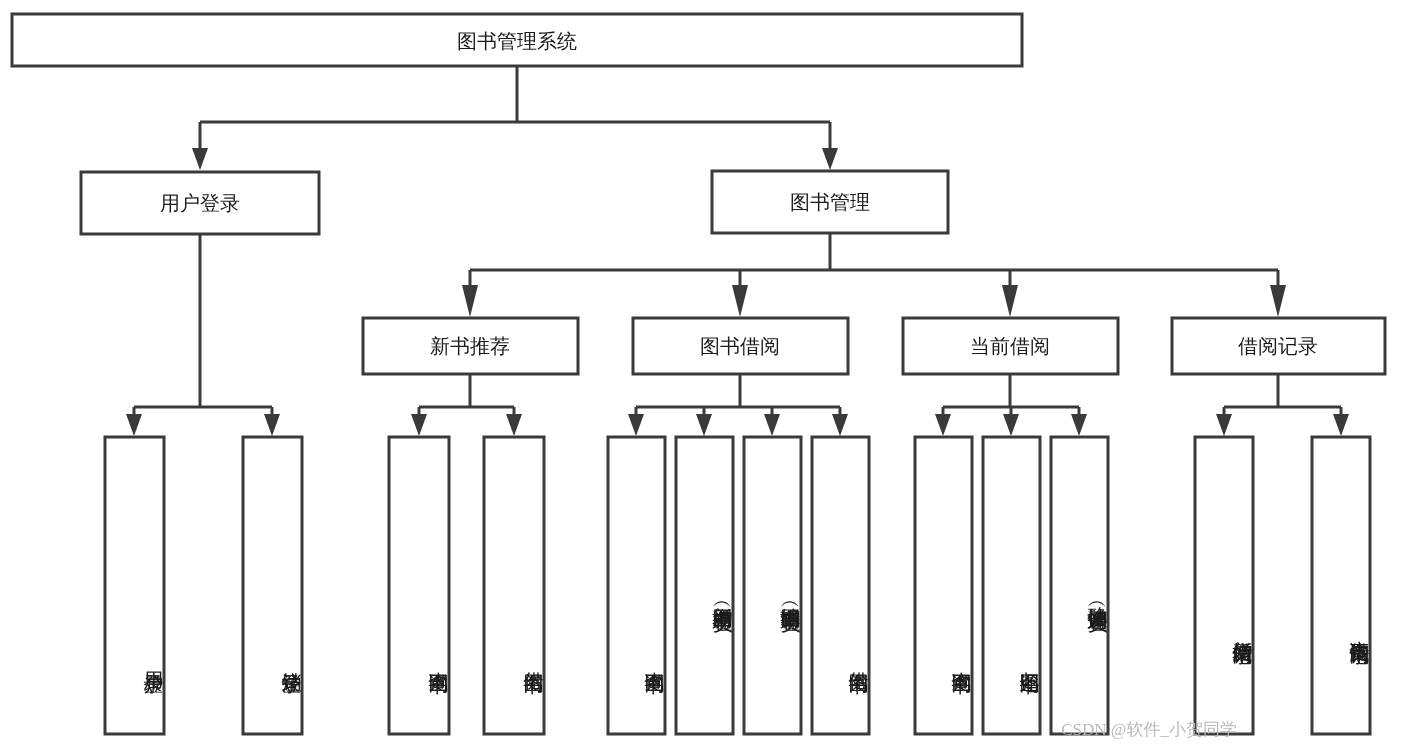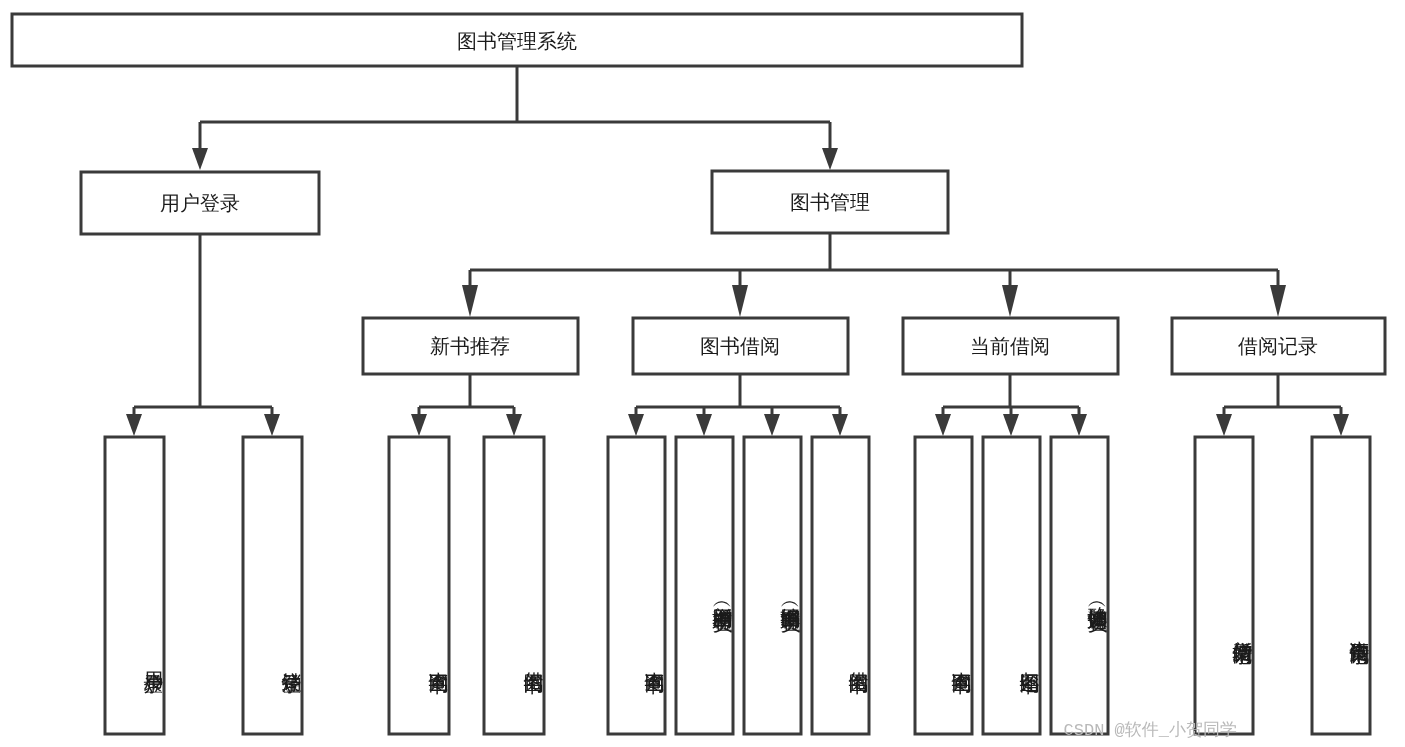--- a/index.html
+++ b/index.html
@@ -60,21 +60,21 @@
     white-space: nowrap;
     display: flex;
     align-items: flex-start;
     justify-content: center;
     pointer-events: none;
   }
   .watermark {
     position: absolute;
     right: 14px;
     bottom: 6px;
-    font-family: Liberation Mono, monospace;
+    font-family: Liberation Serif, serif;
     font-size: 17px;
     color: #b9b9b9;
     white-space: nowrap;
   }
 </style>
 </head>
 <body>
 
 <div id="diagram-root">
 

